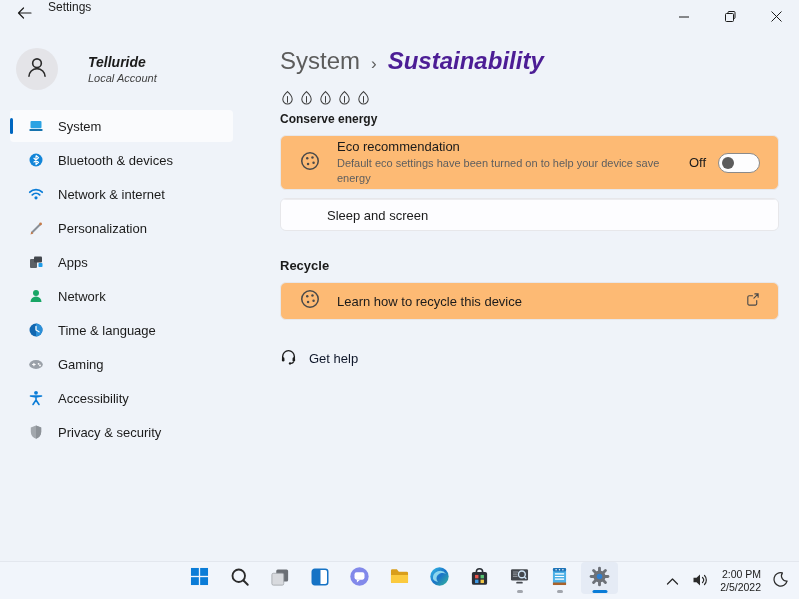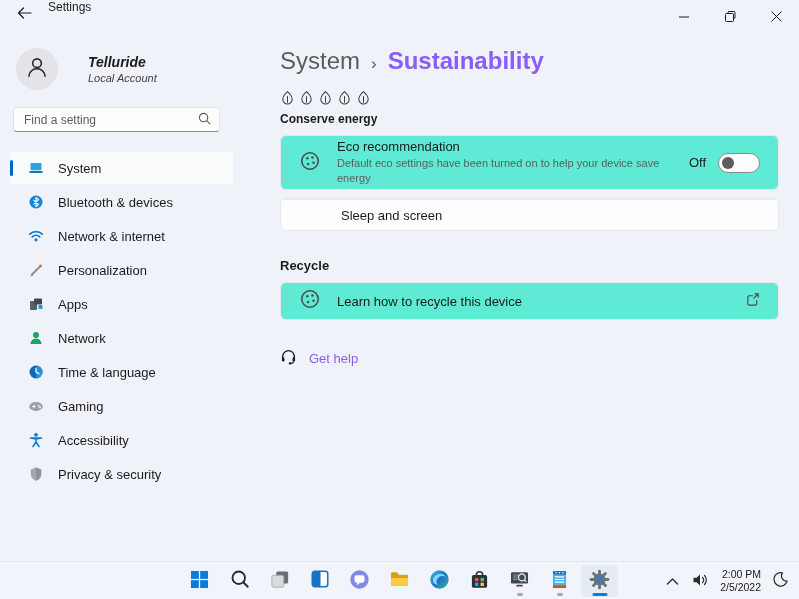--- a/index.html
+++ b/index.html
@@ -35,48 +35,48 @@
   .nav-item.selected { background:#fafbfd; }
   .nav-item.selected::before { content:""; position:absolute; left:0; top:8px; width:3px; height:16px; border-radius:2px; background:#0067c0; }
   .nav-ico { width:16px; height:16px; flex:0 0 16px; display:flex; align-items:center; justify-content:center; }
   .nav-label { margin-left:14px; font-size:13px; color:#1b1b1b; }
 
   
   .main { flex:1; padding:13px 20px 0 0; }
   .breadcrumb { display:flex; align-items:baseline; }
   .bc-parent { font-size:24px; color:#5c5c5c; cursor:pointer; }
   .bc-sep { font-size:17px; color:#5c5c5c; margin:0 11px; }
-  .bc-current { font-size:24px; font-weight:600; color:#8b5cf6; }
+  .bc-current { font-size:24px; font-weight:600; color:#4c1d95;font-style:italic; }
 
   .leaves { display:flex; gap:4px; margin-top:15px; }
   .conserve-label { font-size:12px; font-weight:700; margin-top:2px; }
 
-  .card { background:#5eead4; border:1px solid #e7e7ea; border-radius:6px; }
+  .card { background:#fdba74; border:1px solid #e7e7ea; border-radius:6px; }
   .card-eco { margin-top:9px; height:55px; display:flex; align-items:center; padding:0 18px; }
   .card-main-txt { flex:1; margin-left:16px; min-width:0; }
   .card-title { font-size:13px; color:#1b1b1b; }
   .card-desc { font-size:11px; color:#5e5e5e; line-height:1.35; margin-top:2px; max-width:350px; }
   .toggle-wrap { display:flex; align-items:center; gap:12px; }
   .toggle-label { font-size:13px; }
   .toggle { width:42px; height:20px; border:1px solid #8a8a8a; border-radius:10px; background:#fdfdfe; position:relative; cursor:pointer; }
   .toggle .knob { position:absolute; left:3px; top:3px; width:12px; height:12px; border-radius:50%; background:#5c5c5c; }
 
   .card-group { margin-top:8px; overflow:hidden; }
   .card-adv-header { height:46px; display:flex; align-items:center; padding:0 18px; cursor:pointer; background:#fbfbfd; }
-  .card-sub-row { height:31px; display:flex; align-items:center; padding-left:60px; background:#fdfdff; border-top:1px solid #ececef; cursor:pointer; }
+  .card-sub-row { height:31px; display:flex; align-items:center; padding-left:46px; background:#fdfdff; border-top:1px solid #ececef; cursor:pointer; }
   .sub-label { font-size:13px; }
 
   .section-header { margin-top:27px; font-size:13px; font-weight:700; }
   .card-recycle { margin-top:9px; height:38px; display:flex; align-items:center; padding:5px 18px; cursor:pointer; }
 
   .get-help { display:flex; align-items:center; gap:12px; margin-top:28px; cursor:pointer; width:fit-content; }
-  .get-help-label { font-size:13px; color:#8b5cf6; }
+  .get-help-label { font-size:13px; color:#0f172a; }
 
   
-  .taskbar { position:absolute; left:0; bottom:0; width:799px; height:38px; background:#f1f5fb; border-top:1px solid #e3e7ee; display:flex; align-items:center; }
+  .taskbar { position:absolute; left:0; bottom:0; width:799px; height:38px; background:#f1f5fb; border-top:1px solid #e3e7ee; display:flex; align-items:flex-start; }
   .tb-center { margin:0 auto; display:flex; align-items:center; gap:3px; }
   .tb-ico { position:relative; width:37px; height:32px; display:flex; align-items:center; justify-content:center; border-radius:4px; cursor:pointer; background:transparent; border:none; }
   .tb-ico.active { background:#e5ebf5; }
   .run-dot { position:absolute; bottom:1px; left:50%; transform:translateX(-50%); width:6px; height:3px; border-radius:2px; background:#a2a6ad; }
   .run-dot.focused { width:15px; background:#0a7cd7; }
   .tray { position:absolute; right:8px; top:0; height:38px; display:flex; align-items:center; gap:9px; }
   .tray-btn { background:transparent; border:none; display:flex; align-items:center; justify-content:center; cursor:pointer; padding:2px; }
   .clock { text-align:right; font-size:10.5px; line-height:1.25; color:#1b1b1b; cursor:pointer; }
 </style>
 </head>
@@ -124,29 +124,20 @@
                 <path d="M4.5 21 a7.5 7.5 0 0 1 15 0" fill="none" stroke="#2b2b2b" stroke-width="1.5"></path>
               </svg>
           </span>
         </div>
         <div class="user-txt">
           <div class="user-name">Telluride</div>
           <div class="user-type">Local Account</div>
         </div>
       </div>
 
-      <div class="search-box">
-        <input type="text" placeholder="Find a setting" style="">
-        <span>
-          <svg width="13" height="13" viewBox="0 0 14 14">
-              <circle cx="6" cy="6" r="4.5" fill="none" stroke="#5d5d5d" stroke-width="1.2"></circle>
-              <line x1="9.4" y1="9.4" x2="13" y2="13" stroke="#5d5d5d" stroke-width="1.2"></line>
-            </svg>
-        </span>
-      </div>
 
       <nav class="nav">
         <div class="nav-item selected">
           <span class="nav-ico">
               <svg width="16" height="16" viewBox="0 0 16 16">
                 <rect x="2.5" y="3" width="11" height="7.3" rx="1" fill="#2ba3e3"></rect>
                 <rect x="1.3" y="11" width="13.4" height="1.9" rx="0.95" fill="#1673ae"></rect>
               </svg>
             </span>
           <span class="nav-label">System</span>

